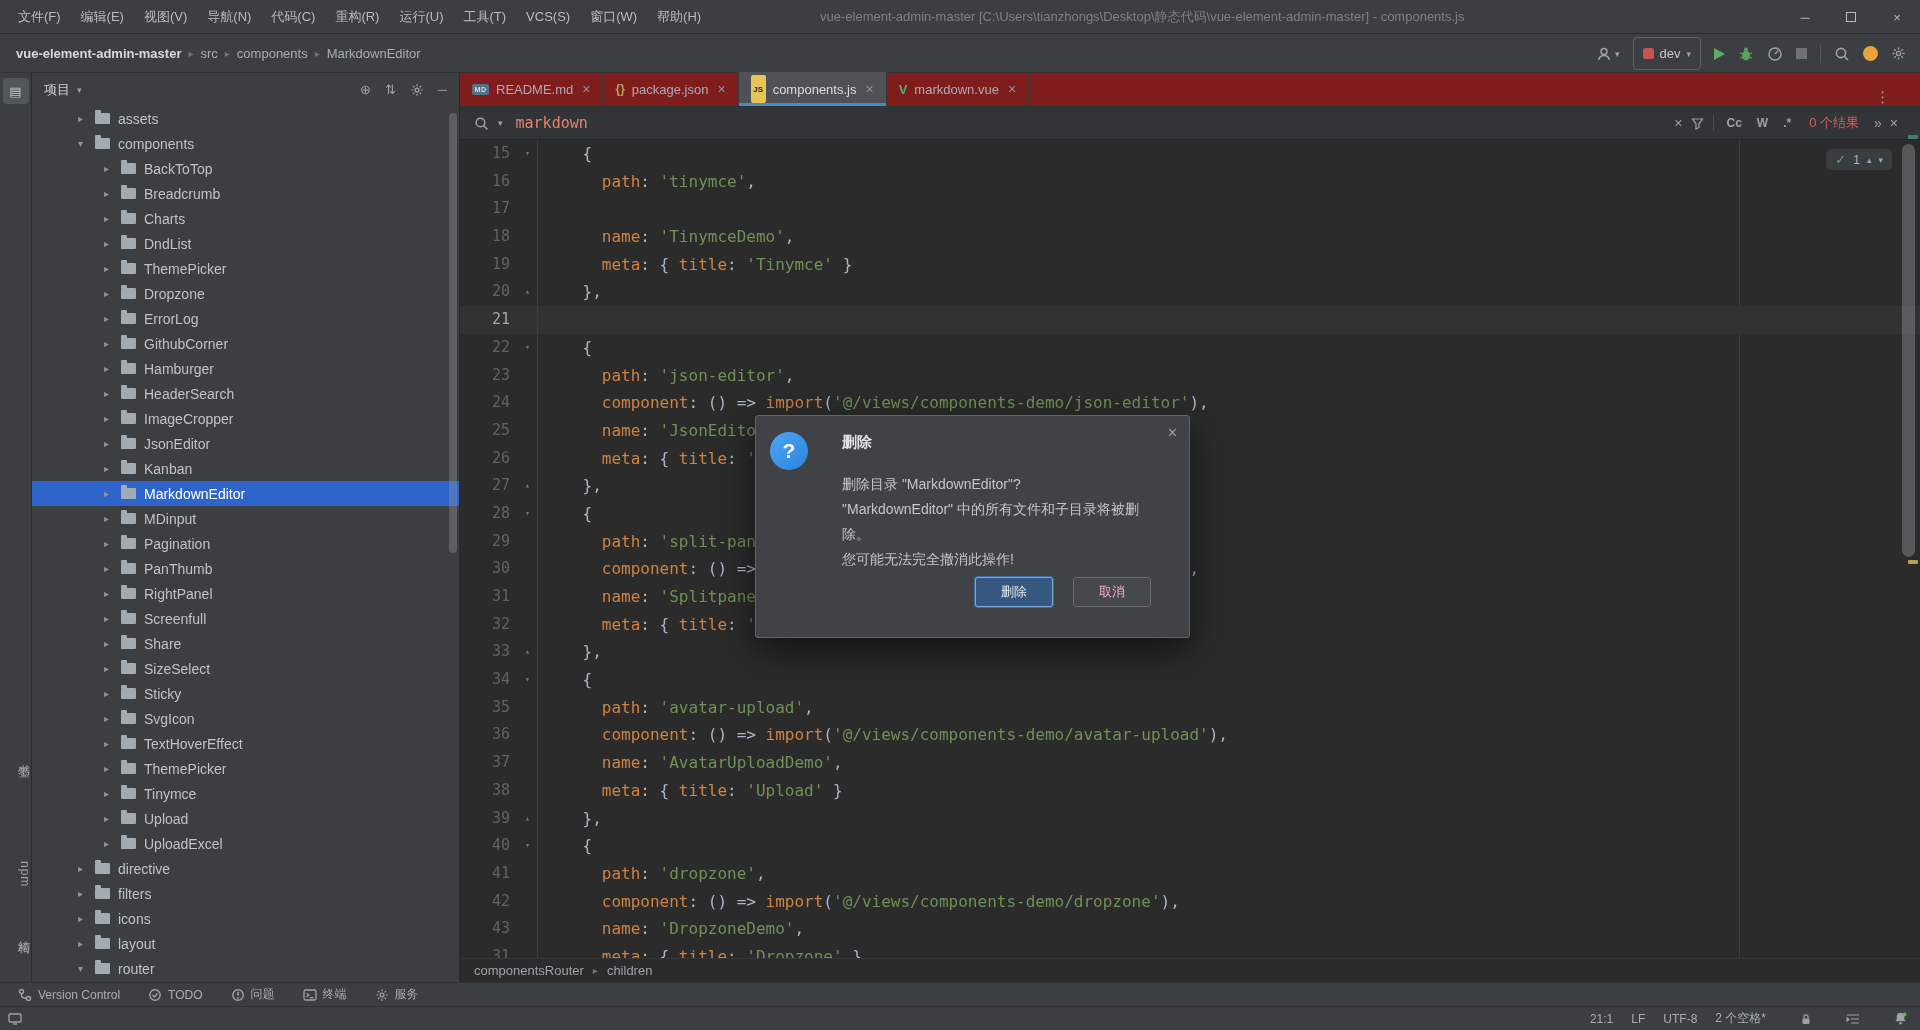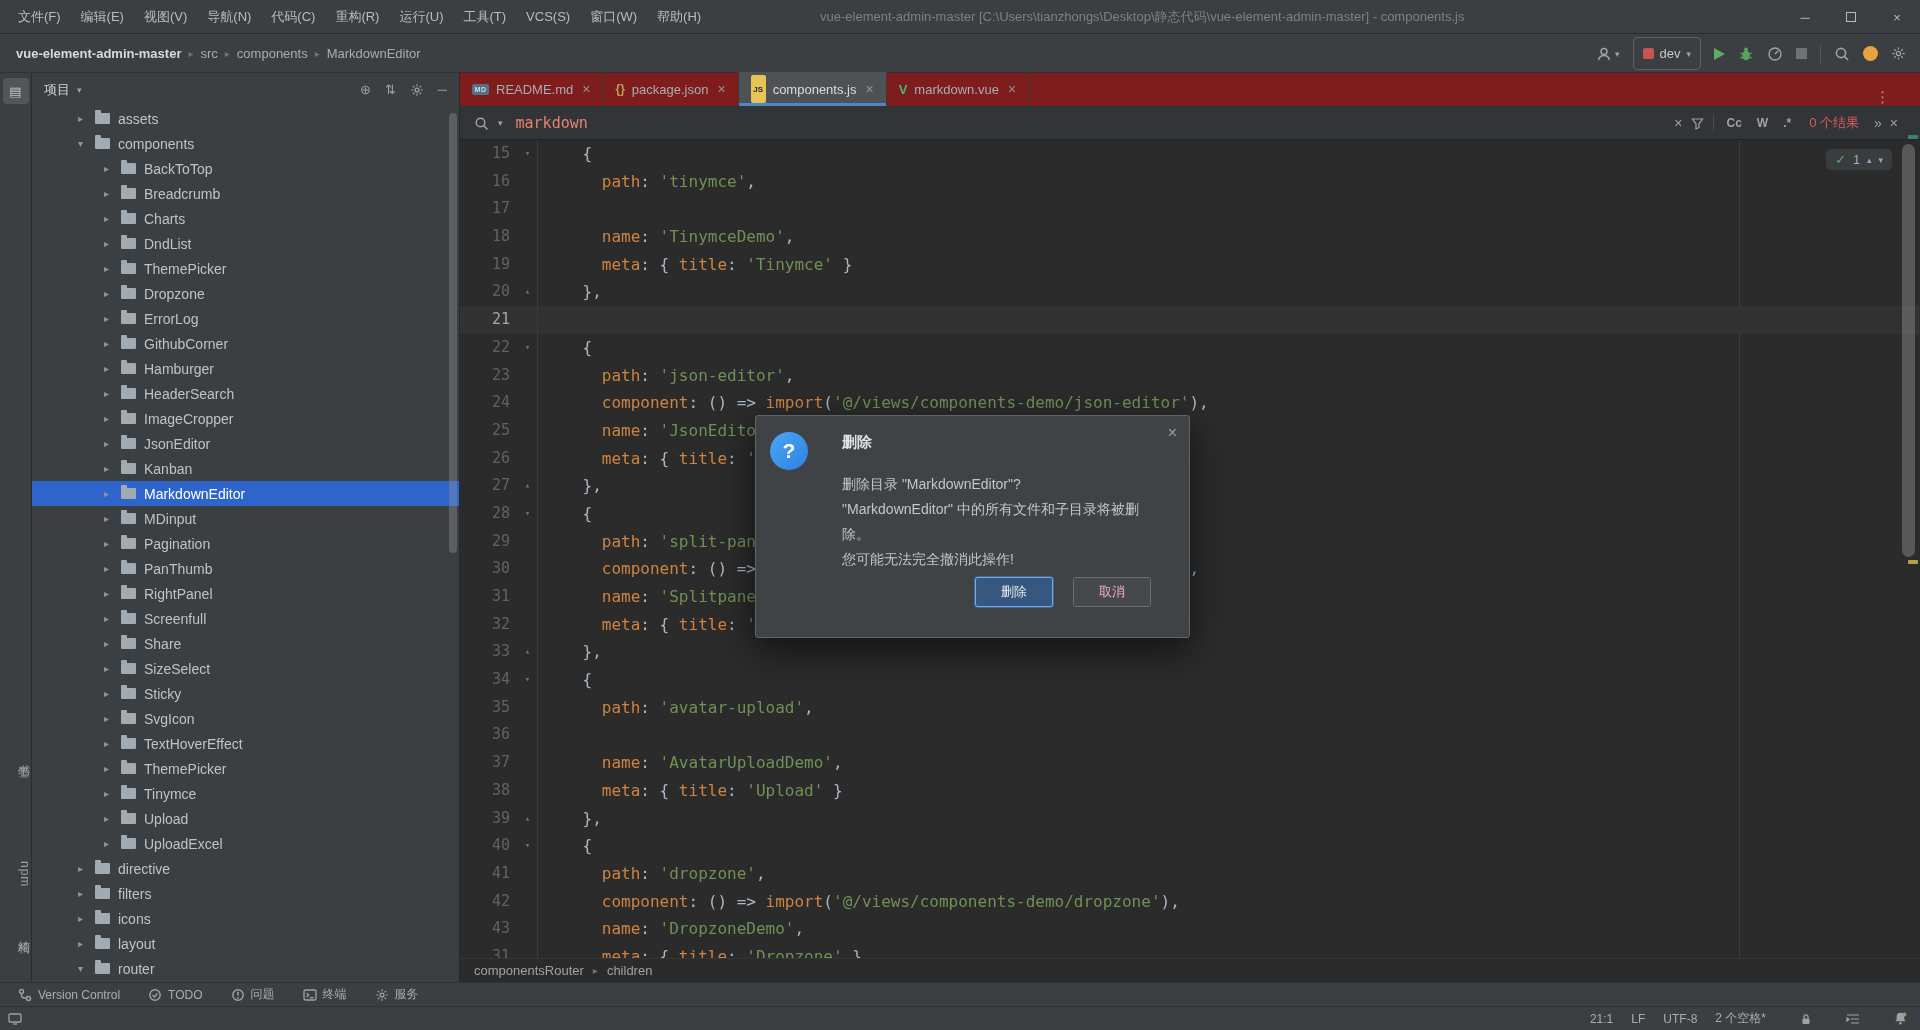--- a/index.html
+++ b/index.html
@@ -547,20 +547,21 @@
         <span class="txt"><span class="sp">    {</span></span>
       </div>
       <div class="cl">
         <span class="num">35</span>
         <span class="fold"></span>
         <span class="txt"><span class="sp">      </span><span class="sk">path</span><span class="sp">: </span><span class="ss">'avatar-upload'</span><span class="sp">,</span></span>
       </div>
       <div class="cl">
         <span class="num">36</span>
         <span class="fold"></span>
+        <span class="txt"><span class="sp">      </span><span class="sk">component</span><span class="sp">: () =&gt; </span><span class="sk">import</span><span class="sp">(</span><span class="ss">'@/views/components-demo/avatar-upload'</span><span class="sp">),</span></span>
       </div>
       <div class="cl">
         <span class="num">37</span>
         <span class="fold"></span>
         <span class="txt"><span class="sp">      </span><span class="sk">name</span><span class="sp">: </span><span class="ss">'AvatarUploadDemo'</span><span class="sp">,</span></span>
       </div>
       <div class="cl">
         <span class="num">38</span>
         <span class="fold"></span>
         <span class="txt"><span class="sp">      </span><span class="sk">meta</span><span class="sp">: { </span><span class="sk">title</span><span class="sp">: </span><span class="ss">'Upload'</span><span class="sp"> }</span></span>

